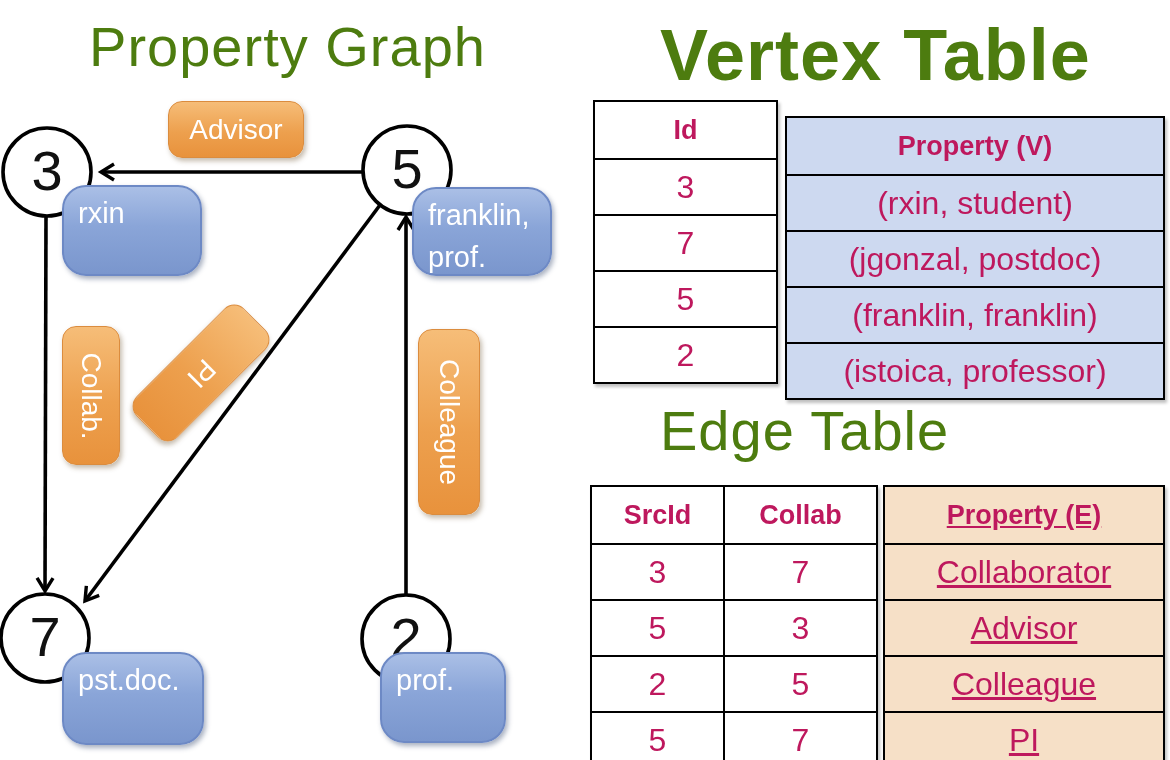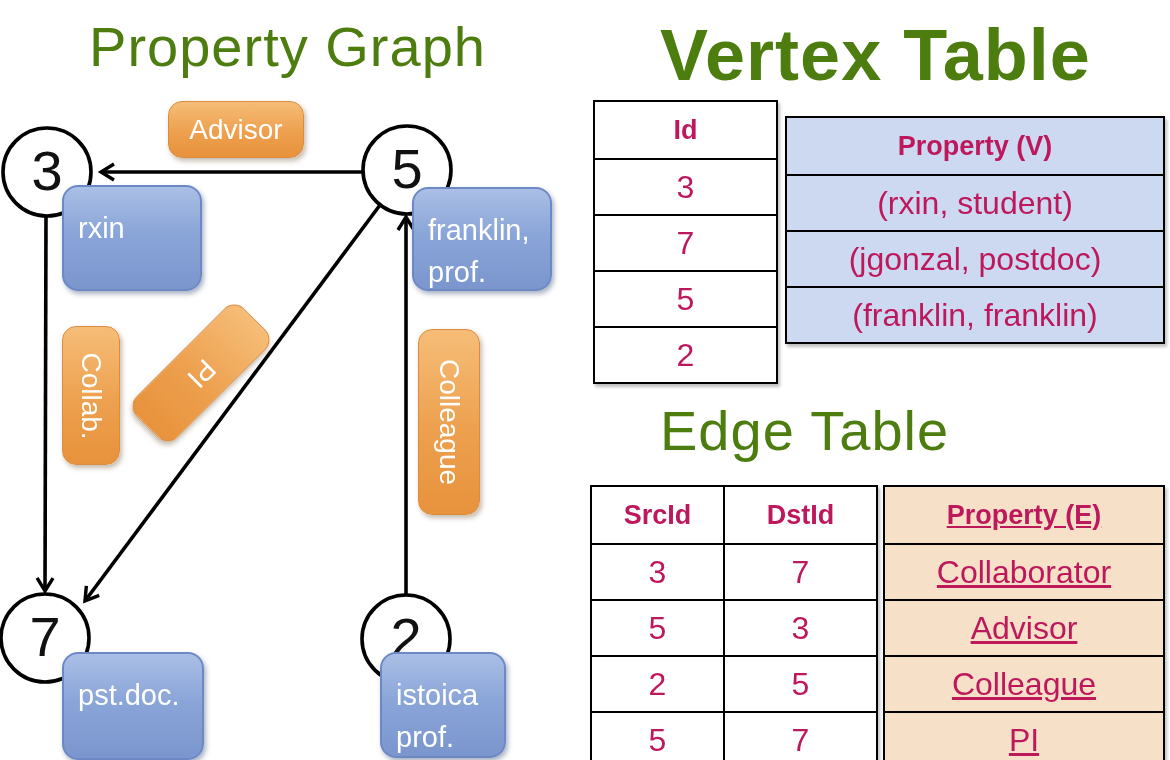--- a/index.html
+++ b/index.html
@@ -18,24 +18,24 @@
 
   
   .obox{position:absolute;border-radius:14px;color:#fff;
         background:linear-gradient(180deg,#f6bd78 0%,#eda04e 55%,#e8923c 100%);
         border:1px solid #db8c3e;box-shadow:2px 3px 5px rgba(90,60,20,.35);
         display:flex;align-items:center;justify-content:center;
         font-size:28px;font-weight:300;}
   .obox .vtext{transform:rotate(90deg);white-space:nowrap;}
 
   
-  .bbox{position:absolute;border-radius:16px;color:#fff;
+  .bbox{position:absolute;border-radius:24px;color:#fff;
         background:linear-gradient(180deg,#aabfe6 0%,#8aa5d8 45%,#7a96cd 100%);
         border:2px solid #6d89c5;box-shadow:2px 3px 5px rgba(40,60,100,.4);
-        font-size:29px;font-weight:300;padding:20px 0 0 14px;line-height:42px;}
+        font-size:29px;font-weight:300;padding:5px 0 0 14px;line-height:42px;}
 
   
   .tbox{position:absolute;border:2px solid #000;background:#fff;
         box-shadow:2px 3px 3px rgba(0,0,0,.25);}
   .trow{display:flex;height:54px;border-top:2px solid #000;}
   .trow:first-child{border-top:none;height:56px;}
   .tcell{flex:1;display:flex;align-items:center;justify-content:center;
          font-size:32px;font-weight:300;color:#be185d;white-space:nowrap;}
   .tcell.hdr{font-size:27px;font-weight:bold;}
   .tcell.split{border-left:2px solid #000;}
@@ -91,21 +91,20 @@
     <div>rxin</div>
   </div>
   <div class="bbox" style="left:412px;top:187px;width:122px;height:80px;">
     <div>franklin,</div>
     <div>prof.</div>
   </div>
   <div class="bbox" style="left:62px;top:652px;width:124px;height:84px;">
     <div>pst.doc.</div>
   </div>
   <div class="bbox" style="left:380px;top:652px;width:108px;height:82px;">
-    <div>istoica</div>
     <div>prof.</div>
   </div>
 
   <div class="tbox" style="left:593px;top:100px;width:181px;">
     <div class="trow">
         <div class="tcell hdr">Id</div>
       </div>
     <div class="trow">
         <div class="tcell">3</div>
       </div>
@@ -125,26 +124,29 @@
       </div>
     <div class="trow">
         <div class="tcell fill-blue">(rxin, student)</div>
       </div>
     <div class="trow">
         <div class="tcell fill-blue">(jgonzal, postdoc)</div>
       </div>
     <div class="trow">
         <div class="tcell fill-blue">(franklin, franklin)</div>
       </div>
+    <div class="trow">
+        <div class="tcell fill-blue">(istoica, professor)</div>
+      </div>
   </div>
 
   <div class="tbox" style="left:590px;top:485px;width:284px;">
     <div class="trow">
       <div class="tcell hdr" style="flex:0 0 131px;">SrcId</div>
-      <div class="tcell hdr split">DstId</div>
+      <div class="tcell hdr split">Collab</div>
     </div>
     <div class="trow">
       <div class="tcell" style="flex:0 0 131px;">3</div>
       <div class="tcell split">7</div>
     </div>
     <div class="trow">
       <div class="tcell" style="flex:0 0 131px;">5</div>
       <div class="tcell split">3</div>
     </div>
     <div class="trow">

